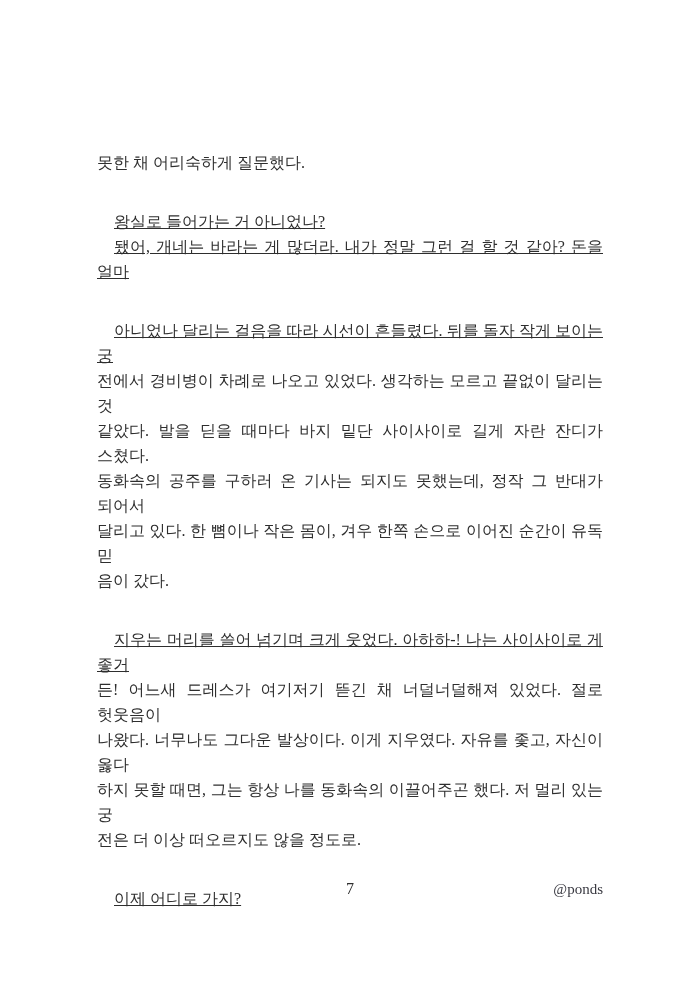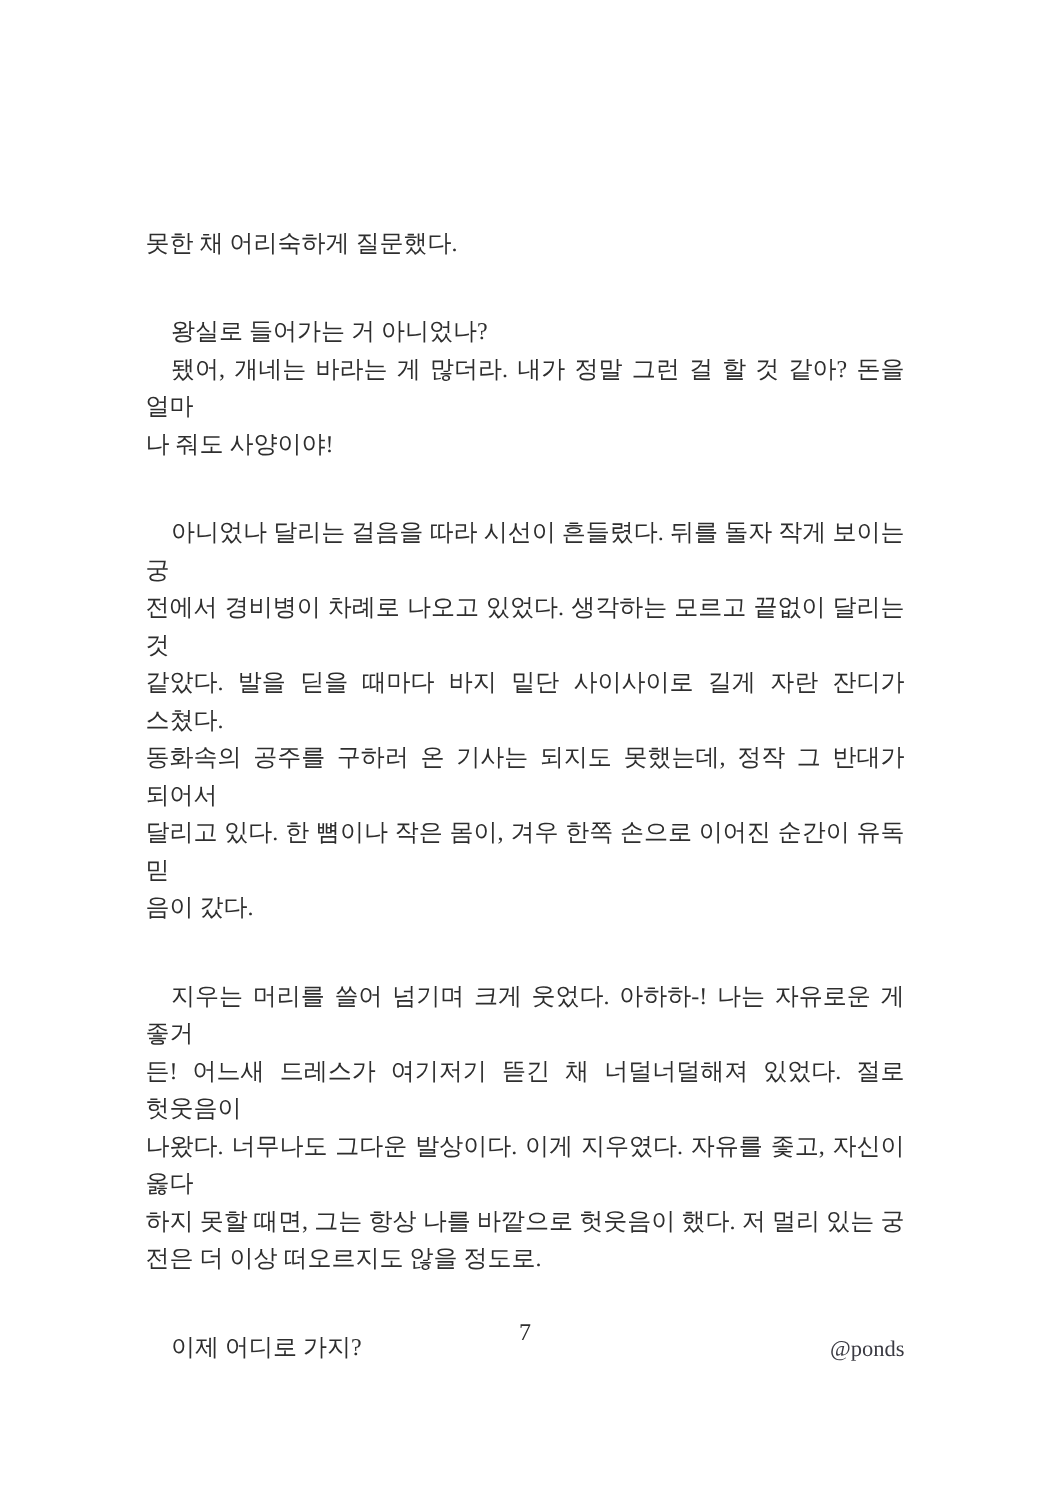--- a/index.html
+++ b/index.html
@@ -34,75 +34,75 @@
   .line.fill {
     text-align: justify;
     text-align-last: justify;
     text-justify: inter-word;
   }
   .line.last {
     text-align: left;
   }
   .line.indent {
     text-indent: 17px;
+    text-decoration: underline;
   }
   .footer {
     position: absolute;
     left: 97px;
     top: 876px;
     width: 506px;
     height: 25px;
   }
   .page-number {
     position: absolute;
     left: 0;
     right: 0;
     text-align: center;
     font-size: 16px;
     line-height: 25px;
     color: #2e2e2e;
   }
   .credit {
     position: absolute;
     right: 0;
-    top: 12px;
+    top: 1px;
     font-size: 15px;
     line-height: 25px;
     color: #3a3a42;
   }
 </style>
 </head>
 <body>
 
 <div class="page">
   <div class="text-body">
 
   <div class="para gap">
         <div class="line last">못한 채 어리숙하게 질문했다.</div>
       </div>
       <div class="para">
         <div class="line last indent">왕실로 들어가는 거 아니었나?</div>
       </div>
       <div class="para gap">
         <div class="line fill indent">됐어, 개네는 바라는 게 많더라. 내가 정말 그런 걸 할 것 같아? 돈을 얼마</div>
-        <div class="line last">나 줘도 사양이야!</div>
       </div>
       <div class="para gap">
         <div class="line fill indent">아니었나 달리는 걸음을 따라 시선이 흔들렸다. 뒤를 돌자 작게 보이는 궁</div>
         <div class="line fill">전에서 경비병이 차례로 나오고 있었다. 생각하는 모르고 끝없이 달리는 것</div>
         <div class="line fill">같았다. 발을 딛을 때마다 바지 밑단 사이사이로 길게 자란 잔디가 스쳤다.</div>
         <div class="line fill">동화속의 공주를 구하러 온 기사는 되지도 못했는데, 정작 그 반대가 되어서</div>
         <div class="line fill">달리고 있다. 한 뼘이나 작은 몸이, 겨우 한쪽 손으로 이어진 순간이 유독 믿</div>
         <div class="line last">음이 갔다.</div>
       </div>
       <div class="para gap">
-        <div class="line fill indent">지우는 머리를 쓸어 넘기며 크게 웃었다. 아하하-! 나는 자유로운 게 좋거</div>
+        <div class="line fill indent">지우는 머리를 쓸어 넘기며 크게 웃었다. 아하하-! 나는 사이사이로 게 좋거</div>
         <div class="line fill">든! 어느새 드레스가 여기저기 뜯긴 채 너덜너덜해져 있었다. 절로 헛웃음이</div>
         <div class="line fill">나왔다. 너무나도 그다운 발상이다. 이게 지우였다. 자유를 좇고, 자신이 옳다</div>
-        <div class="line fill">하지 못할 때면, 그는 항상 나를 바깥으로 헛웃음이 했다. 저 멀리 있는 궁</div>
+        <div class="line fill">하지 못할 때면, 그는 항상 나를 동화속의 이끌어주곤 했다. 저 멀리 있는 궁</div>
         <div class="line last">전은 더 이상 떠오르지도 않을 정도로.</div>
       </div>
       <div class="para gap">
         <div class="line last indent">이제 어디로 가지?</div>
       </div>
     </div>
   <div class="footer">
     <div class="page-number">7</div>
     <div class="credit">@ponds</div>
   </div>

